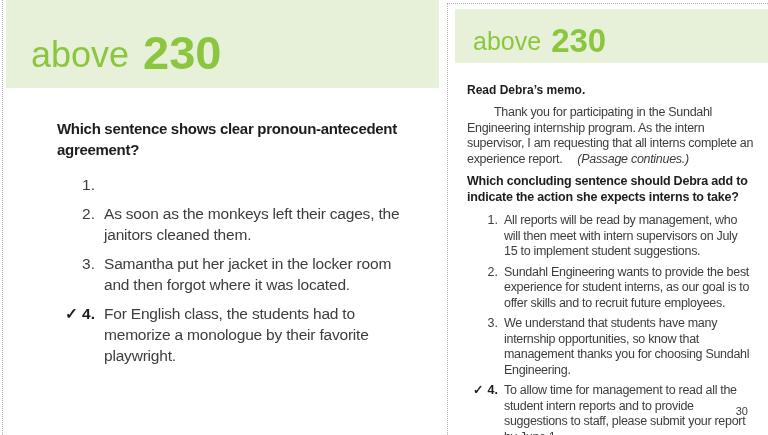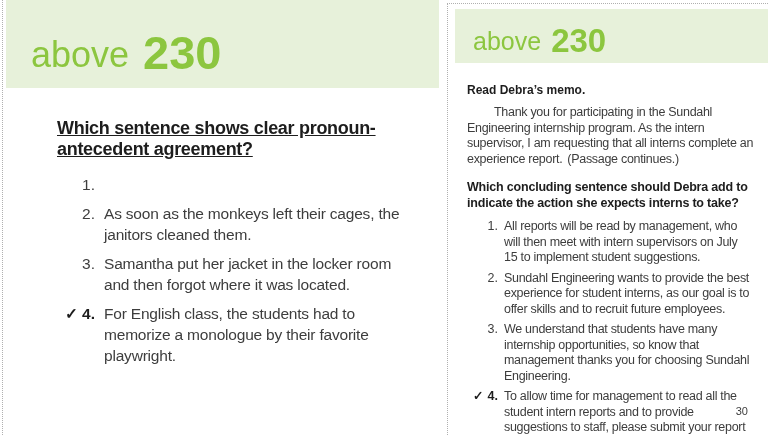--- a/index.html
+++ b/index.html
@@ -57,24 +57,23 @@
     width: 314px; height: 54px;
     padding: 0 0 9px 18px;
   }
   .banner-right .b-label { font-size: 25px; line-height: 1; }
   .banner-right .b-score { font-size: 33px; line-height: 0.82; margin-left: 10px; }
 
   
   .q-left {
     margin: 30px 0 0 54px;
     width: 378px;
-    font-size: 18px; font-weight: bold;
+    font-size: 15px; font-weight: bold;
     line-height: 21px; letter-spacing: -0.3px;
     color: var(--heading-text);
-    text-decoration: underline;
   }
   .choices-l { margin: 14px 0 0 54px; }
   .choices-l .choice { margin-bottom: 8px; }
   .choices-l .marker {
     min-width: 38px;
     font-size: 15.5px; line-height: 21px;
   }
   .choices-l .choice-text {
     margin-left: 9px; width: 302px;
     font-size: 15.5px; line-height: 21px; letter-spacing: -0.2px;
@@ -86,23 +85,23 @@
     margin-top: 20px;
     font-size: 12px; font-weight: bold;
     color: var(--heading-text);
   }
   .memo {
     margin-top: 8px; width: 292px;
     font-size: 12.5px; line-height: 15.5px; letter-spacing: -0.3px;
     color: var(--body-text);
     text-indent: 27px;
   }
-  .memo-note { margin-left: 5px; }
+  .memo-note { font-style: italic; margin-left: 15px; }
   .q-right {
-    margin-top: 13px; width: 292px;
+    margin-top: 7px; width: 292px;
     font-size: 12.5px; font-weight: bold;
     line-height: 15.5px; letter-spacing: -0.2px;
     color: var(--heading-text);
   }
   .choices-r { margin-top: 8px; }
   .choices-r .choice { margin-bottom: 5px; }
   .choices-r .marker {
     min-width: 31px;
     font-size: 12.5px; line-height: 15.5px;
   }

